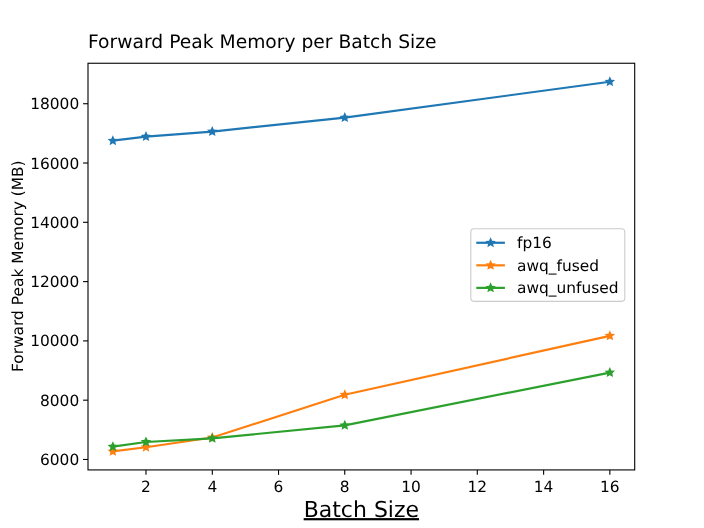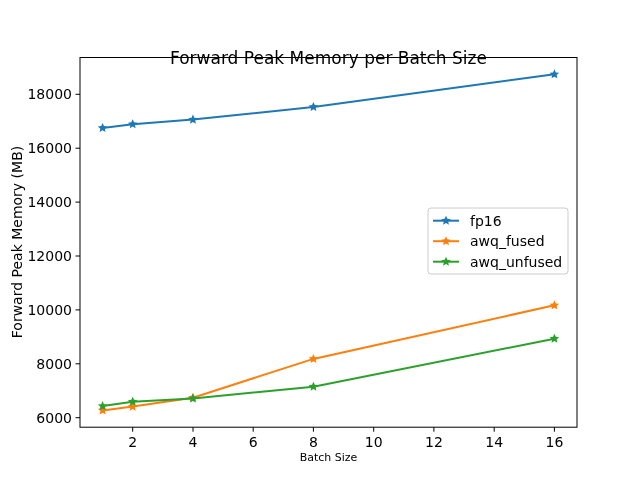--- a/index.html
+++ b/index.html
@@ -1,21 +1,21 @@
 <!DOCTYPE html>
 <html><head>
 <meta charset="utf-8">
 <style>
   html,body{margin:0;padding:0;background:#ffffff;}
   body{width:640px;height:480px;position:relative;font-family:"DejaVu Sans",sans-serif;color:#000;}
   #figure{position:absolute;left:0;top:0;width:640px;height:480px;background:#ffffff;}
   #chart-svg{position:absolute;left:0;top:0;}
   .fig-text{position:absolute;color:#000;}
-  #chart-title{left:80px;top:29px;width:497px;text-align:center;font-size:17px;margin-top:19px;}
-  #x-axis-label{left:80px;top:451px;width:497px;text-align:center;font-size:11px;}
+  #chart-title{left:80px;top:29px;width:497px;font-size:17px;}
+  #x-axis-label{left:80px;top:451px;width:497px;text-align:center;font-size:20px;text-decoration:underline;}
   #y-axis-label{left:17px;top:242px;font-size:14px;white-space:nowrap;
     transform:translate(-50%,-50%) rotate(-90deg);}
 </style>
 </head>
 <body>
 
 <div id="figure">
   <svg id="chart-svg" width="640" height="480">
       <rect x="80" y="57.5" width="497" height="369.7" fill="#ffffff" stroke="#000000" stroke-width="1"></rect>
       <g font-size="14" fill="#000000">

